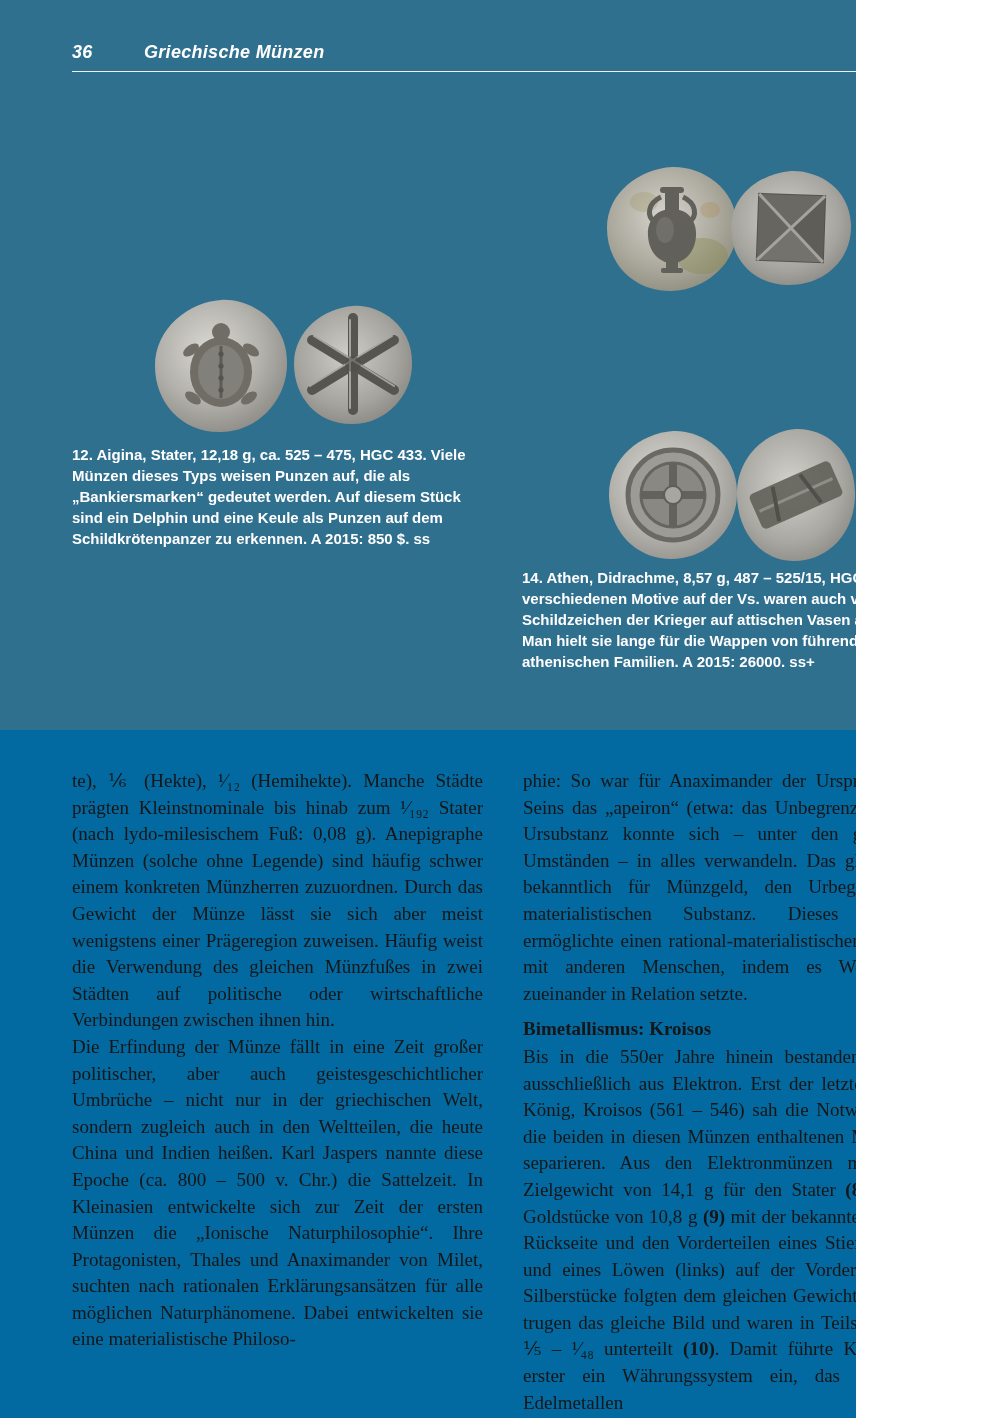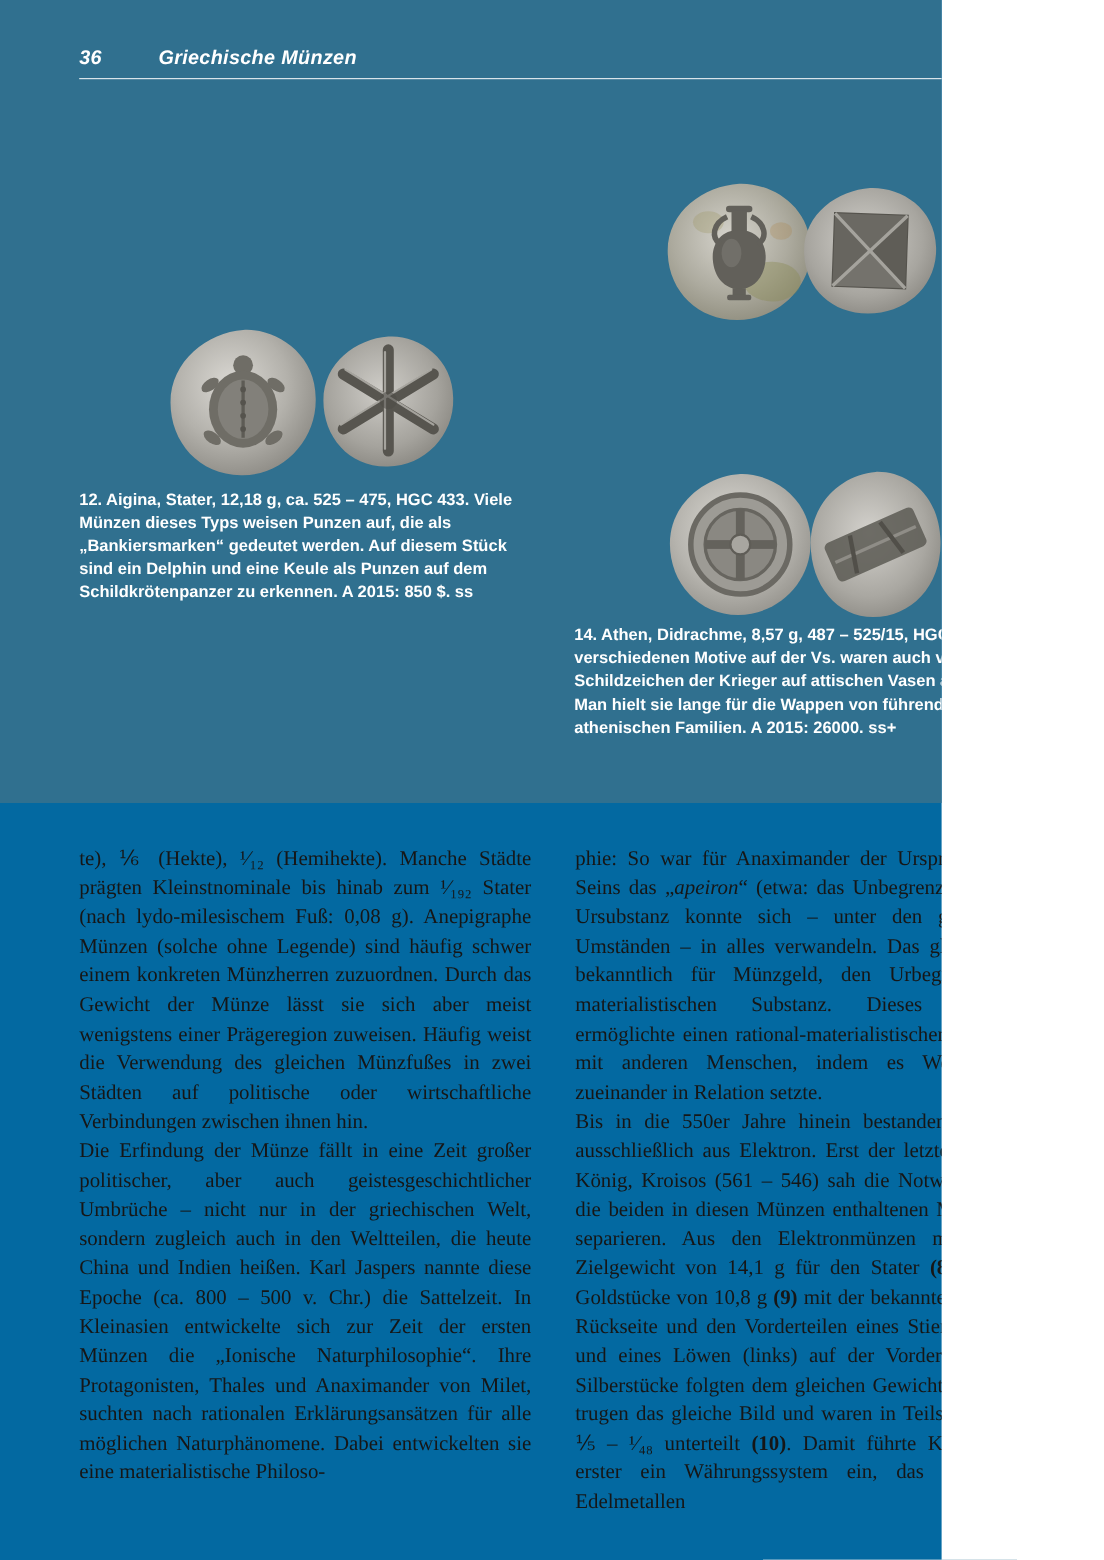--- a/index.html
+++ b/index.html
@@ -40,21 +40,21 @@
     margin-top: 20px;
   }
   .col {
     width: 411px; font-size: 19px; line-height: 26.6px;
     text-align: justify; hyphens: auto; -webkit-hyphens: auto;
   }
   .col p.body-paragraph { margin: 0; }
   .col h3.body-heading {
     font-size: 19px; line-height: 26.6px; margin: 9px 0 1px 0; font-weight: bold;
   }
-  .italic { font-style: italic; }
+  .italic { }
   .bold { font-weight: bold; }
 </style>
 </head>
 <body>
 
 <div class="page">
 
   <div class="band">
 
     <div class="pagehead">
@@ -211,17 +211,18 @@
     <div class="caption" style="left:522px;top:567px;width:414px;">14. Athen, Didrachme, 8,57 g, 487 – 525/15, HGC 1614. Die verschiedenen Motive auf der Vs. waren auch vielfach als Schildzeichen der Krieger auf attischen Vasen abgebildet. Man hielt sie lange für die Wappen von führenden athenischen Familien. A 2015: 26000. ss+</div>
   </div>
 
   <div class="columns">
     <div class="col">
         <p class="body-paragraph"><span>te), ⅙ (Hekte), ¹⁄₁₂ (Hemihekte). Manche Städte prägten Kleinstnominale bis hinab zum ¹⁄₁₉₂ Stater (nach lydo-milesischem Fuß: 0,08 g). Anepigraphe Münzen (solche ohne Legende) sind häufig schwer einem konkreten Münzherren zuzuordnen. Durch das Gewicht der Münze lässt sie sich aber meist wenigstens einer Prägeregion zuweisen. Häufig weist die Verwendung des gleichen Münzfußes in zwei Städten auf politische oder wirtschaftliche Verbindungen zwischen ihnen hin.</span></p>
         <p class="body-paragraph"><span>Die Erfindung der Münze fällt in eine Zeit großer politischer, aber auch geistesgeschichtlicher Umbrüche – nicht nur in der griechischen Welt, sondern zugleich auch in den Weltteilen, die heute China und Indien heißen. Karl Jaspers nannte diese Epoche (ca. 800 – 500 v. Chr.) die Sattelzeit. In Kleinasien entwickelte sich zur Zeit der ersten Münzen die „Ionische Naturphilosophie“. Ihre Protagonisten, Thales und Anaximander von Milet, suchten nach rationalen Erklärungsansätzen für alle möglichen Naturphänomene. Dabei entwickelten sie eine materialistische Philoso-</span></p>
       </div>
     <div class="col">
         <p class="body-paragraph"><span>phie: So war für Anaximander der Ursprung allen Seins das „</span><span class="italic">apeiron</span><span>“ (etwa: das Unbegrenzte). Diese Ursubstanz konnte sich – unter den gegebenen Umständen – in alles verwandeln. Das gleiche gilt bekanntlich für Münzgeld, den Urbegriff einer materialistischen Substanz. Dieses Medium ermöglichte einen rational-materialistischen Umgang mit anderen Menschen, indem es Werte kühl zueinander in Relation setzte.</span></p>
+        <h3 class="body-heading">Bimetallismus: Kroisos</h3>
         <p class="body-paragraph"><span>Bis in die 550er Jahre hinein bestanden Münzen ausschließlich aus Elektron. Erst der letzte lydische König, Kroisos (561 – 546) sah die Notwendigkeit, die beiden in diesen Münzen enthaltenen Metalle zu separieren. Aus den Elektronmünzen mit einem Zielgewicht von 14,1 g für den Stater </span><span class="bold">(8)</span><span> wurden Goldstücke von 10,8 g </span><span class="bold">(9)</span><span> mit der bekannten inkusen Rückseite und den Vorderteilen eines Stiers (rechts) und eines Löwen (links) auf der Vorderseite. Die Silberstücke folgten dem gleichen Gewichtsstandard, trugen das gleiche Bild und waren in Teilstücke von ⅕ – ¹⁄₄₈ unterteilt </span><span class="bold">(10)</span><span>. Damit führte Kroisos als erster ein Währungssystem ein, das auf zwei Edelmetallen</span></p>
       </div>
   </div>
 
 </div>
 
 </body></html>

